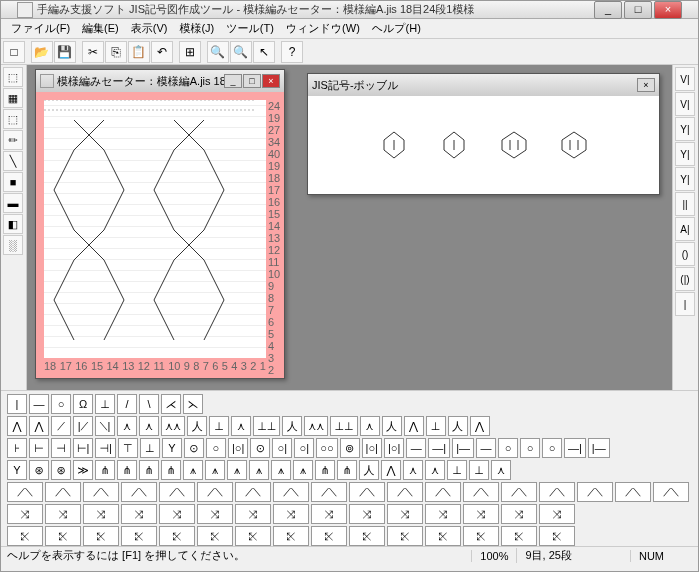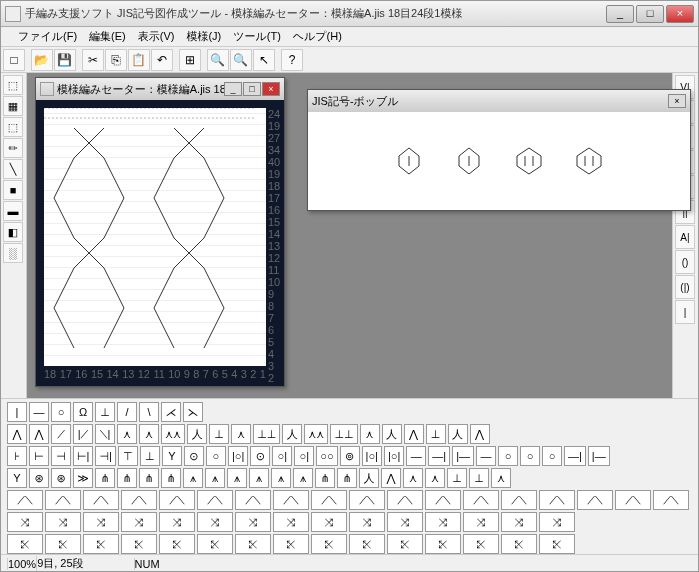--- a/index.html
+++ b/index.html
@@ -1,50 +1,50 @@
 <!DOCTYPE html>
 <html><head>
 <meta charset="utf-8">
 <style>
 *{margin:0;padding:0;box-sizing:border-box;font-family:'MS UI Gothic',sans-serif;font-size:11px}
 body{background:#f0f0f0;width:699px;height:572px;overflow:hidden;border:1px solid #999}
-.titlebar{height:26px;background:linear-gradient(#f5f5f5,#ddd);display:flex;align-items:center;padding:0 4px;border-bottom:1px solid #aaa}
+.titlebar{height:18px;background:linear-gradient(#f5f5f5,#ddd);display:flex;align-items:center;padding:0 16px;border-bottom:1px solid #aaa}
 .titlebar .icon{width:16px;height:16px;background:#eee;border:1px solid #999;margin-right:4px}
 .titlebar .title{flex:1;color:#333}
 .winbtns{display:flex;gap:2px}
 .winbtn{width:28px;height:18px;background:linear-gradient(#e8e8e8,#ccc);border:1px solid #888;border-radius:2px;text-align:center;line-height:14px;cursor:pointer}
 .winbtn.close{background:linear-gradient(#e88,#c33);color:#fff}
-.menubar{height:20px;background:#f0f0f0;display:flex;align-items:center;padding:0 11px;border-bottom:1px solid #ccc}
+.menubar{height:20px;background:#f0f0f0;display:flex;align-items:center;padding:0 4px;border-bottom:1px solid #ccc}
 .menuitem{padding:2px 6px;cursor:pointer}
 .toolbar{height:26px;background:#f0f0f0;display:flex;align-items:center;padding:2px;border-bottom:1px solid #ccc;gap:1px}
 .tbtn{width:22px;height:22px;border:1px solid #ccc;background:#f8f8f8;cursor:pointer;display:flex;align-items:center;justify-content:center;font-size:12px}
 .tsep{width:4px}
 .client{display:flex;height:325px;background:#888}
 .leftbar{width:26px;background:#f0f0f0;border-right:1px solid #ccc;display:flex;flex-direction:column;padding:2px;gap:1px}
 .ltool{width:20px;height:20px;border:1px solid #ccc;background:#f8f8f8;cursor:pointer;display:flex;align-items:center;justify-content:center}
 .mdiarea{flex:1;position:relative;background:#888}
 .childwin{position:absolute;background:#f5f5f5;border:1px solid #555;box-shadow:2px 2px 4px rgba(0,0,0,.3)}
 .childwin .ctitle{height:22px;background:linear-gradient(#eee,#ccc);display:flex;align-items:center;padding:0 4px;font-size:10px}
 .childwin .ctitle .ct{flex:1;overflow:hidden;white-space:nowrap}
 .cwbtns{display:flex;gap:1px}
 .cwbtn{width:18px;height:14px;border:1px solid #888;background:#ddd;font-size:9px;text-align:center;line-height:12px;cursor:pointer}
 .cwbtn.cl{background:#c33;color:#fff}
-.chartarea{background:#0f172a;position:relative;overflow:hidden}
+.chartarea{background:#fca5a5;position:relative;overflow:hidden}
 .grid{position:absolute;top:8px;left:8px;right:18px;bottom:20px;background:repeating-linear-gradient(0deg,#fff,#fff 10px,#eee 10px,#eee 11px),repeating-linear-gradient(90deg,#fff,#fff 10px,#eee 10px,#eee 11px)}
 .rownums{position:absolute;right:4px;top:8px;bottom:20px;width:12px;font-size:8px;color:#666;display:flex;flex-direction:column;justify-content:space-between}
 .colnums{position:absolute;bottom:6px;left:8px;right:18px;font-size:8px;color:#666;display:flex;justify-content:space-between}
 .rightbar{width:26px;background:#f0f0f0;border-left:1px solid #ccc;display:flex;flex-direction:column;padding:2px;gap:1px}
 .rtool{width:20px;height:24px;border:1px solid #ccc;background:#f8f8f8;cursor:pointer;display:flex;align-items:center;justify-content:center;font-size:10px}
 .palette{background:#f0f0f0;border-top:1px solid #ccc;padding:3px 6px;height:156px;overflow:hidden}
 .palrow{display:flex;gap:2px;margin-bottom:2px;flex-wrap:nowrap}
 .palbtn{min-width:20px;height:20px;border:1px solid #999;background:#fff;cursor:pointer;display:flex;align-items:center;justify-content:center;font-size:11px;padding:0 3px}
 .palbtn.wide{min-width:36px}
 .statusbar{height:18px;background:#f0f0f0;border-top:1px solid #ccc;display:flex;align-items:center;padding:0 6px;font-size:10px}
 .statusbar .sl{flex:1}
-.statusbar .sc{padding:0 0;border-left:1px solid #ccc}
+.statusbar .sc{padding:0 8px;border-left:1px solid #ccc}
 .stitch{stroke:#333;stroke-width:1;fill:none}
 </style>
 </head>
 <body>
 
 <div class="titlebar">
   <div class="icon"></div>
   <div class="title">手編み支援ソフト JIS記号図作成ツール - 模様編みセーター：模様編A.jis 18目24段1模様</div>
   <div class="winbtns">
     <div class="winbtn">_</div>
@@ -52,20 +52,21 @@
     <div class="winbtn close">×</div>
   </div>
 </div>
 
 <div class="menubar">
   <div class="menuitem">ファイル(F)</div>
   <div class="menuitem">編集(E)</div>
   <div class="menuitem">表示(V)</div>
   <div class="menuitem">模様(J)</div>
   <div class="menuitem">ツール(T)</div>
+  <div class="menuitem">ウィンドウ(W)</div>
   <div class="menuitem">ヘルプ(H)</div>
 </div>
 
 <div class="toolbar">
   <div class="tbtn">□</div>
   <div class="tsep"></div>
   <div class="tbtn">📂</div>
   <div class="tbtn">💾</div>
   <div class="tsep"></div>
   <div class="tbtn">✂</div>
@@ -180,21 +181,21 @@
             <div>7</div>
             <div>6</div>
             <div>5</div>
             <div>4</div>
             <div>3</div>
             <div>2</div>
             <div>1</div>
           </div>
       </div>
     </div>
-    <div class="childwin" style="left:280px;top:16px;width:384px;height:122px">
+    <div class="childwin" style="left:280px;top:8px;width:353px;height:122px">
       <div class="ctitle">
         <div class="ct">JIS記号-ボッブル</div>
         <div class="cwbtns">
             <div class="cwbtn">×</div>
           </div>
       </div>
       <div style="background:#fff;height:98px;padding:10px;display:flex;gap:30px;align-items:center;justify-content:center">
         <svg width="30" height="30">
             <g class="stitch">
               <path d="M5,10 L15,2 L25,10 M5,10 L5,20 M15,10 L15,20 M25,10 L25,20 M5,20 L15,28 L25,20"></path>
@@ -371,18 +372,19 @@
       <div class="palbtn wide">⤪</div>
       <div class="palbtn wide">⤪</div>
       <div class="palbtn wide">⤪</div>
       <div class="palbtn wide">⤪</div>
       <div class="palbtn wide">⤪</div>
       <div class="palbtn wide">⤪</div>
     </div>
   </div>
 
 <div class="statusbar">
+  <div class="sl">ヘルプを表示するには [F1] を押してください。</div>
   <div class="sc">100%</div>
   <div class="sc">9目, 25段</div>
   <div class="sc" style="width:50px"></div>
   <div class="sc">NUM</div>
   <div class="sc" style="width:20px"></div>
 </div>
 
 </body></html>

